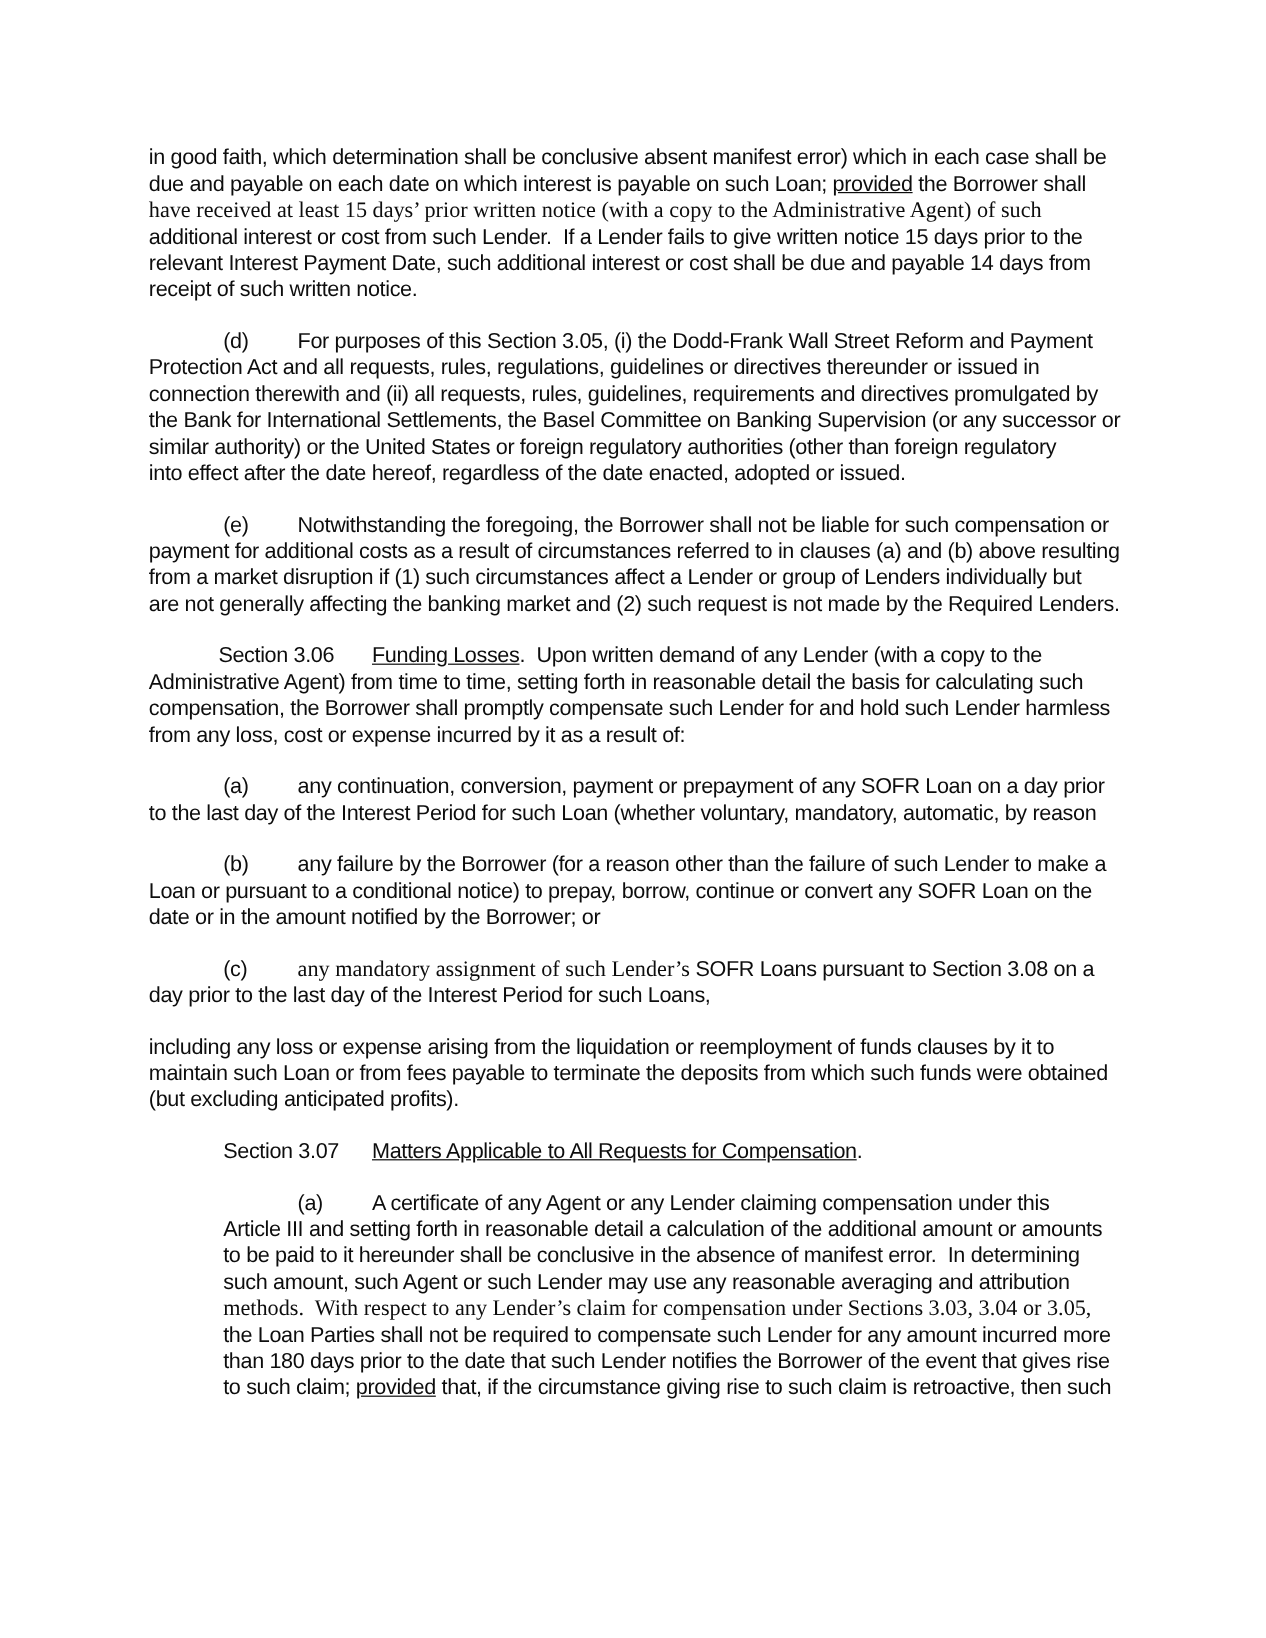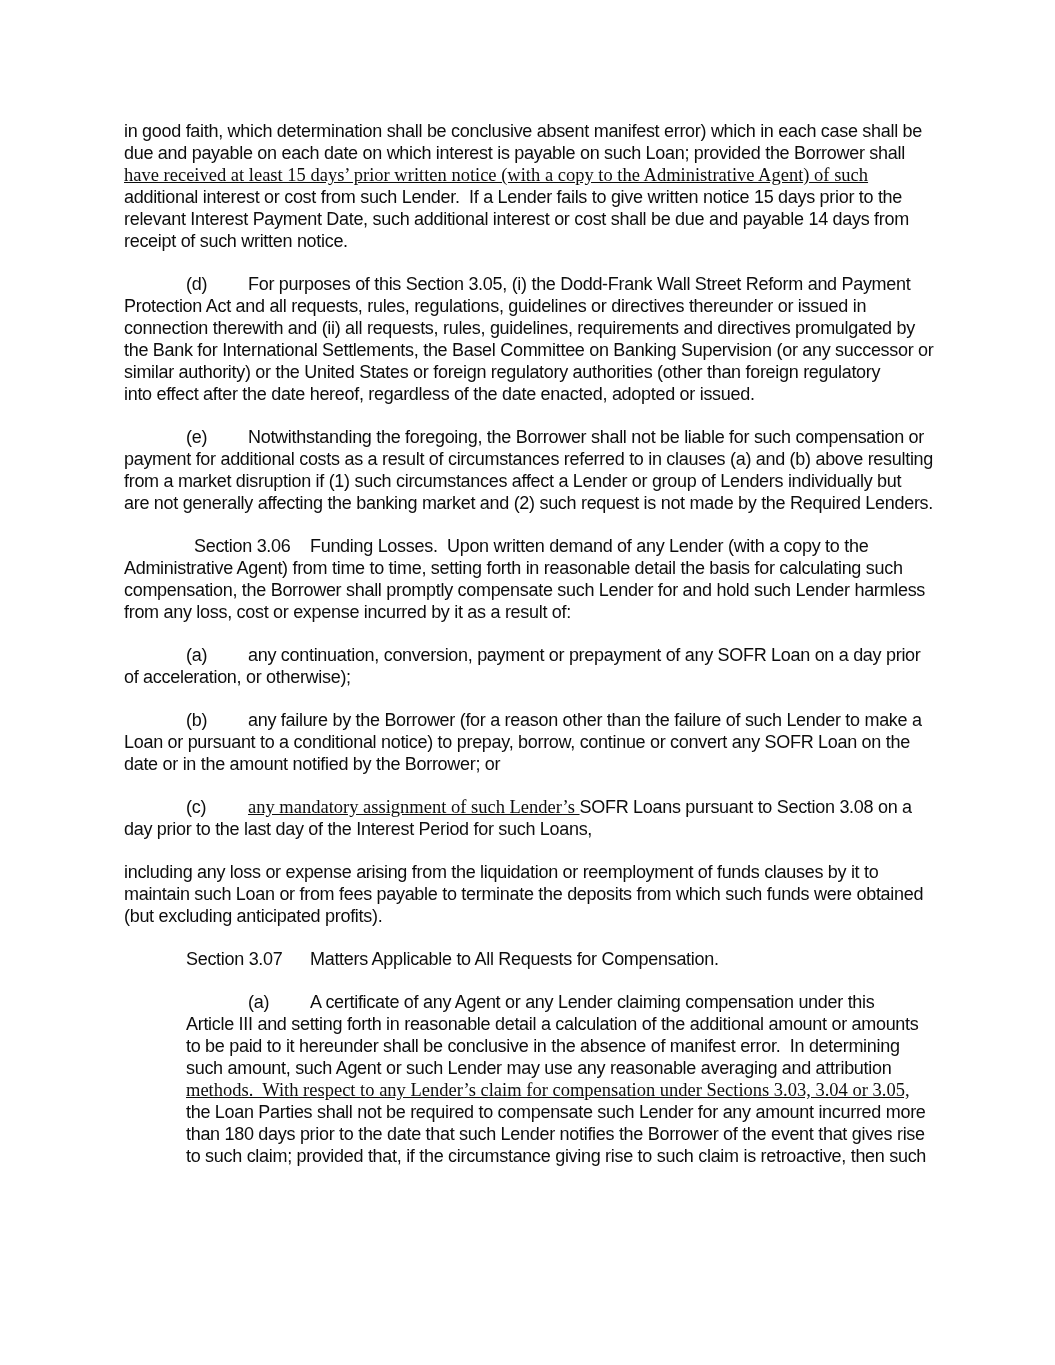--- a/index.html
+++ b/index.html
@@ -33,26 +33,25 @@
     position: relative;
     height: 22px;
     line-height: 22px;
     white-space: pre;
   }
   .label {
     position: absolute;
     top: 0;
     white-space: pre;
   }
-  .u { }
+  .u { text-decoration: underline; }
   .serif {
     font-family: "Liberation Serif", serif;
     font-size: 18.5px;
     letter-spacing: 0;
-    text-decoration: underline;
   }
 </style>
 </head>
 <body>
 
 <div class="page">
   <div class="content">
       <div class="para">
         <div class="line"><span>in good faith, which determination shall be conclusive absent manifest error) which in each case shall be</span></div>
         <div class="line"><span>due and payable on each date on which interest is payable on such Loan; </span><span class="u">provided</span><span> the Borrower shall</span></div>
@@ -69,28 +68,28 @@
         <div class="line"><span>similar authority) or the United States or foreign regulatory authorities (other than foreign regulatory</span></div>
         <div class="line"><span>into effect after the date hereof, regardless of the date enacted, adopted or issued.</span></div>
       </div>
       <div class="para">
         <div class="line" style="padding-left: 124px;"><span class="label" style="left: 62px;">(e)</span><span>Notwithstanding the foregoing, the Borrower shall not be liable for such compensation or</span></div>
         <div class="line"><span>payment for additional costs as a result of circumstances referred to in clauses (a) and (b) above resulting</span></div>
         <div class="line"><span>from a market disruption if (1) such circumstances affect a Lender or group of Lenders individually but</span></div>
         <div class="line"><span>are not generally affecting the banking market and (2) such request is not made by the Required Lenders.</span></div>
       </div>
       <div class="para">
-        <div class="line" style="padding-left: 186px;"><span class="label" style="left: 70px;">Section 3.06</span><span class="u">Funding Losses</span><span>.  Upon written demand of any Lender (with a copy to the</span></div>
+        <div class="line" style="padding-left: 186px;"><span class="label" style="left: 58px;">Section 3.06</span><span class="u">Funding Losses</span><span>.  Upon written demand of any Lender (with a copy to the</span></div>
         <div class="line"><span>Administrative Agent) from time to time, setting forth in reasonable detail the basis for calculating such</span></div>
         <div class="line"><span>compensation, the Borrower shall promptly compensate such Lender for and hold such Lender harmless</span></div>
         <div class="line"><span>from any loss, cost or expense incurred by it as a result of:</span></div>
       </div>
       <div class="para">
         <div class="line" style="padding-left: 124px;"><span class="label" style="left: 62px;">(a)</span><span>any continuation, conversion, payment or prepayment of any SOFR Loan on a day prior</span></div>
-        <div class="line"><span>of acceleration, or otherwise);</span></div>
+        <div class="line"><span>to the last day of the Interest Period for such Loan (whether voluntary, mandatory, automatic, by reason</span></div>
       </div>
       <div class="para">
         <div class="line" style="padding-left: 124px;"><span class="label" style="left: 62px;">(b)</span><span>any failure by the Borrower (for a reason other than the failure of such Lender to make a</span></div>
         <div class="line"><span>Loan or pursuant to a conditional notice) to prepay, borrow, continue or convert any SOFR Loan on the</span></div>
         <div class="line"><span>date or in the amount notified by the Borrower; or</span></div>
       </div>
       <div class="para">
         <div class="line" style="padding-left: 124px;"><span class="label" style="left: 62px;">(c)</span><span class="serif">any mandatory assignment of such Lender’s </span><span>SOFR Loans pursuant to Section 3.08 on a</span></div>
         <div class="line"><span>day prior to the last day of the Interest Period for such Loans,</span></div>
       </div>

